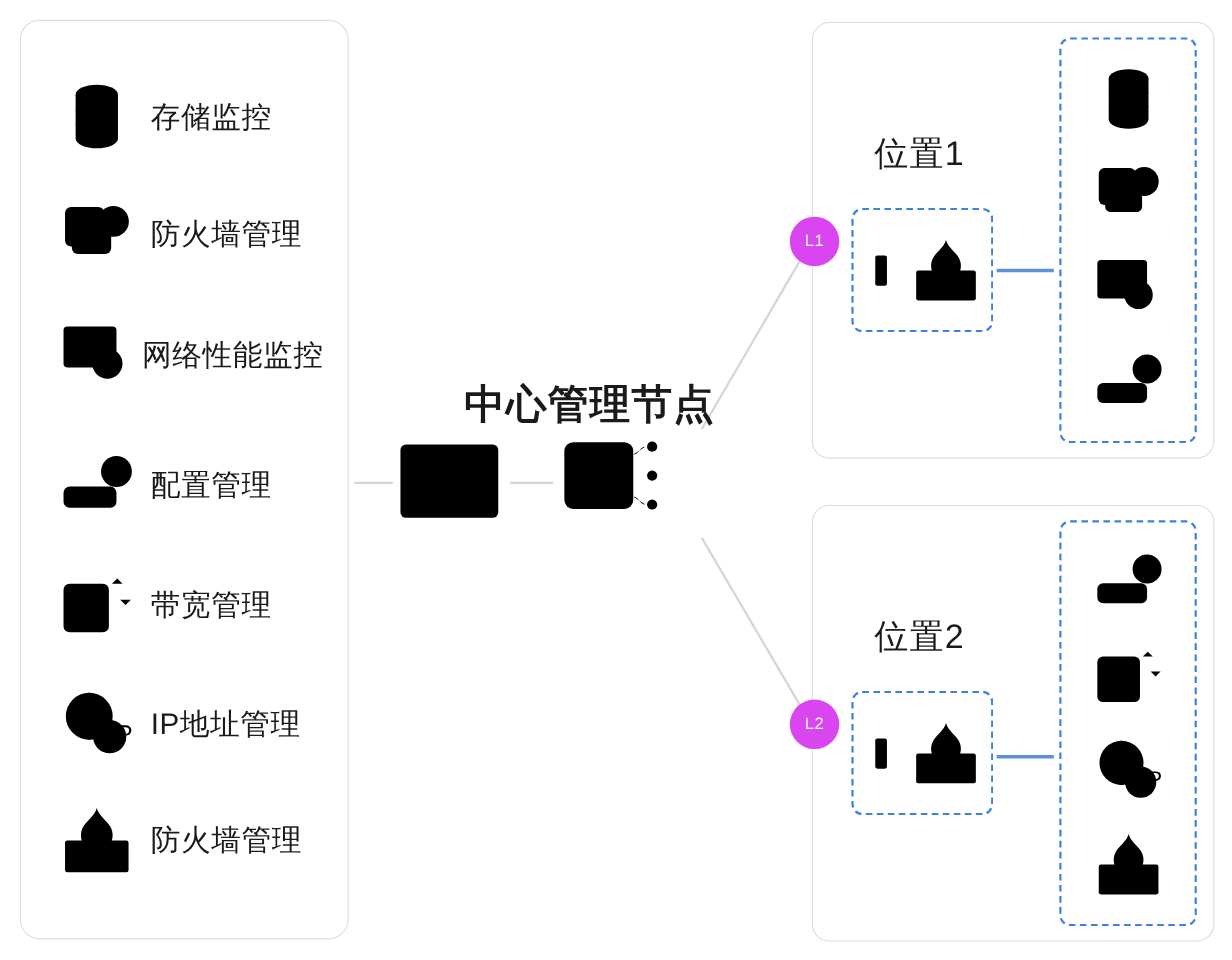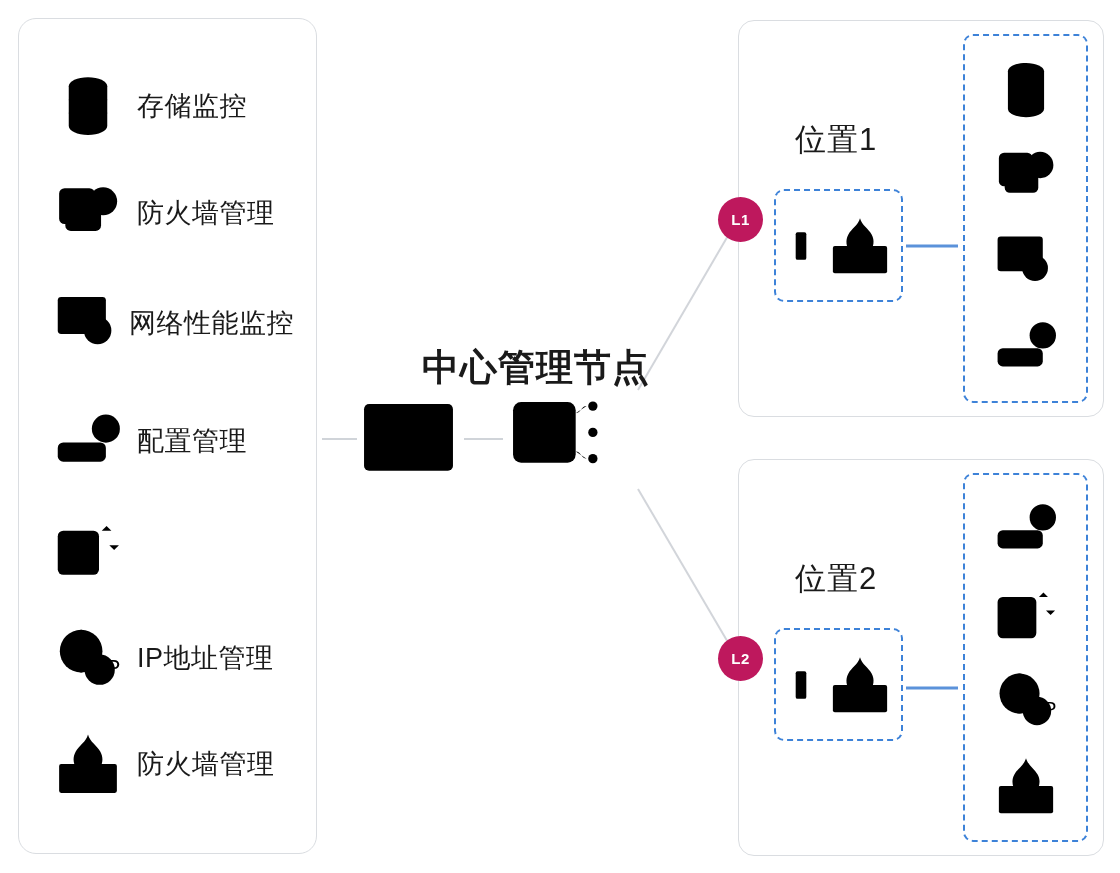--- a/index.html
+++ b/index.html
@@ -26,22 +26,22 @@
              font-size:31px;font-weight:400;letter-spacing:1px;}
   .gw-box{position:absolute;left:35px;top:168px;width:125px;height:109px;
           border:2.5px dashed #3d82d8;border-radius:10px;display:flex;align-items:center;
           justify-content:center;gap:13px;}
   .gw-box .icon.t{width:30px;height:68px;}
   .gw-box .icon.f{width:62px;height:62px;}
   .svc-box{position:absolute;left:224px;top:13px;width:121px;height:365px;
            border:2.5px dashed #3d82d8;border-radius:10px;display:flex;flex-direction:column;
            align-items:center;justify-content:space-evenly;}
   .svc-box .icon{width:62px;height:62px;}
-  .badge{position:absolute;width:45px;height:45px;border-radius:50%;background:#be185d;
-         color:#ffffff;font-size:15px;font-weight:bold;display:flex;align-items:center;
+  .badge{position:absolute;width:45px;height:45px;border-radius:50%;background:#d946ef;
+         color:#ffffff;font-size:15px;font-weight:normal;display:flex;align-items:center;
          justify-content:center;z-index:3;letter-spacing:0.5px;}
 </style>
 </head>
 <body>
 
 <div class="stage">
 
   <svg width="0" height="0" style="position:absolute" aria-hidden="true">
     <defs>
       <g id="i-gear-core">
@@ -203,20 +203,21 @@
     <div class="p-item" style="top:382px">
       <svg class="icon" viewBox="0 0 48 48">
           <use href="#i-routergear"></use>
         </svg>
       <div class="p-label">配置管理</div>
     </div>
     <div class="p-item" style="top:491px">
       <svg class="icon" viewBox="0 0 48 48">
           <use href="#i-srvband"></use>
         </svg>
+      <div class="p-label">带宽管理</div>
     </div>
     <div class="p-item" style="top:599px">
       <svg class="icon" viewBox="0 0 48 48">
           <use href="#i-globeip"></use>
         </svg>
       <div class="p-label">IP地址管理</div>
     </div>
     <div class="p-item" style="top:705px">
       <svg class="icon" viewBox="0 0 48 48">
           <use href="#i-firewall"></use>

